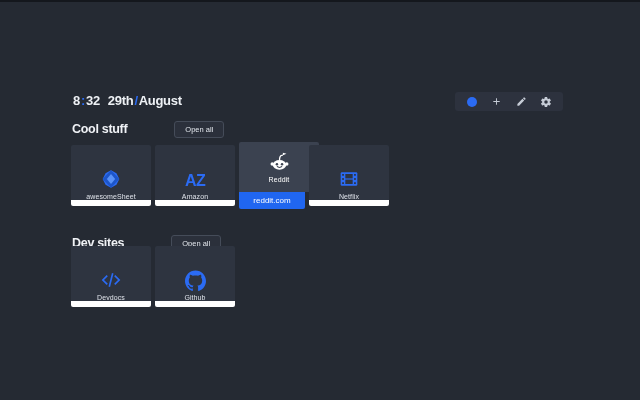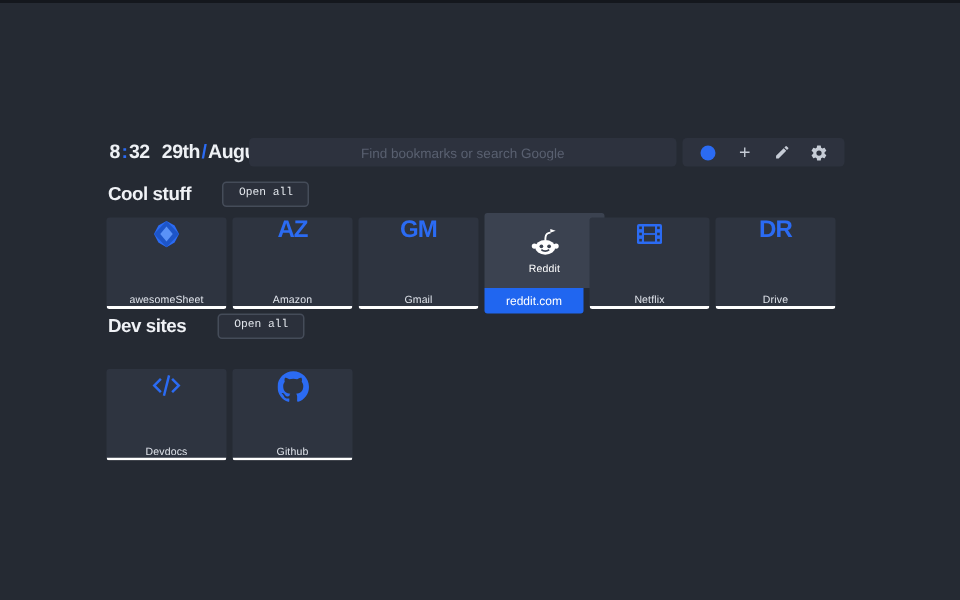--- a/index.html
+++ b/index.html
@@ -29,33 +29,33 @@
   .toolbar{
     position:absolute;left:455px;top:92px;width:108px;height:19px;box-sizing:border-box;
     background:#2d323e;border-radius:3px;
     display:flex;align-items:center;justify-content:space-around;padding:0 5px;
   }
   .tool{width:18px;height:17px;display:flex;align-items:center;justify-content:center;cursor:pointer;background:none;border:none;padding:0;}
   .dot{width:10px;height:10px;border-radius:50%;background:#2b6bf3;}
   .tool svg{display:block;}
 
   
-  .section-head{position:absolute;display:flex;align-items:center;gap:21px;height:18px;}
+  .section-head{position:absolute;display:flex;align-items:center;gap:9px;height:18px;}
   .section-title{font-size:12.5px;font-weight:700;color:#f0f2f6;letter-spacing:-0.3px;}
   .open-all{
     background:#2b303b;border:1px solid #454c59;border-radius:3px;cursor:pointer;
-    color:#e2e6ec;font-size:7.5px;padding:3px 10px;font-family:Liberation Mono, monospace;line-height:1.2;
+    color:#e2e6ec;font-size:7.5px;padding:3px 10px;font-family:Liberation Sans, sans-serif;line-height:1.2;margin-left:38px;
   }
 
   
   .row{position:absolute;display:flex;gap:4px;align-items:flex-start;}
   .card{
     width:80px;height:61px;box-sizing:border-box;cursor:pointer;
-    background:#2e3440;border-bottom:2px solid #ffffff;border-radius:2px;
-    display:flex;flex-direction:column;align-items:center;justify-content:space-between;gap:3px;
+    background:#2e3440;border-bottom:6px solid #ffffff;border-radius:2px;
+    display:flex;flex-direction:column;align-items:center;justify-content:flex-end;gap:3px;
   }
   .card-label{font-size:7px;color:#dfe3ea;letter-spacing:0.1px;}
   .monogram{font-size:16px;font-weight:700;color:#2b6bf3;letter-spacing:-0.6px;line-height:18px;}
   .card-icon{height:22px;display:flex;align-items:center;justify-content:center;}
 
   
   .active-col{width:66px;display:flex;flex-direction:column;margin-top:-3px;cursor:pointer;}
   .card--active{
     width:80px;height:50px;box-sizing:border-box;
     background:#3b4250;border-radius:2px 2px 0 0;
@@ -71,21 +71,20 @@
 </head>
 <body>
 
 <div class="stage">
   <div class="top-edge"></div>
 
   <div class="clock">
     <span>8</span><span class="accent">:</span><span>32</span><span class="gap"></span><span>29th</span><span class="accent">/</span><span>August</span>
   </div>
 
-  <input class="search" type="text" placeholder="Find bookmarks or search Google" style="">
 
   <div class="toolbar">
     <button class="tool">
       <span class="dot"></span>
     </button>
     <button class="tool">
       <svg width="11" height="11" viewBox="0 0 24 24" fill="#c6ccd6">
           <path d="M11 5h2v6h6v2h-6v6h-2v-6H5v-2h6z"></path>
         </svg>
     </button>
@@ -117,24 +116,20 @@
         </svg>
       </span>
       <span class="card-label">awesomeSheet</span>
     </div>
 
     <div class="card">
       <span class="monogram">AZ</span>
       <span class="card-label">Amazon</span>
     </div>
 
-    <div class="card">
-      <span class="monogram">GM</span>
-      <span class="card-label">Gmail</span>
-    </div>
 
     <div class="active-col">
       <div class="card--active">
         <span class="card-icon">
           <svg width="23" height="22" viewBox="0 0 24 24">
             <g fill="#ffffff">
               <circle cx="4.1" cy="14.2" r="1.9"></circle>
               <circle cx="19.9" cy="14.2" r="1.9"></circle>
               <ellipse cx="12" cy="15.2" rx="7.3" ry="5.3"></ellipse>
               <path d="M11.4 10 C11.4 5.6 12.6 4.1 15.7 3.8 L15.9 5.1 C13.5 5.3 12.8 6.3 12.8 10 Z"></path>
@@ -164,28 +159,24 @@
             <rect x="18.1" y="10.95" width="2.1" height="2.1"></rect>
             <rect x="18.1" y="15.9" width="2.1" height="2.1"></rect>
             <rect x="7.6" y="6" width="8.8" height="5.3"></rect>
             <rect x="7.6" y="12.7" width="8.8" height="5.3"></rect>
           </g>
         </svg>
       </span>
       <span class="card-label">Netflix</span>
     </div>
 
-    <div class="card">
-      <span class="monogram">DR</span>
-      <span class="card-label">Drive</span>
-    </div>
-
-  </div>
-
-  <div class="section-head" style="left:72px;top:208px;">
+
+  </div>
+
+  <div class="section-head" style="left:72px;top:234px;">
     <span class="section-title">Dev sites</span>
     <button class="open-all">Open all</button>
   </div>
 
   <div class="row" style="left:71px;top:246px;">
 
     <div class="card">
       <span class="card-icon">
         <svg width="22" height="20" viewBox="0 0 24 24" fill="#2b6bf3">
           <path d="M8.2 16.6 3.6 12l4.6-4.6L6.8 6l-6 6 6 6 1.4-1.4z"></path>

